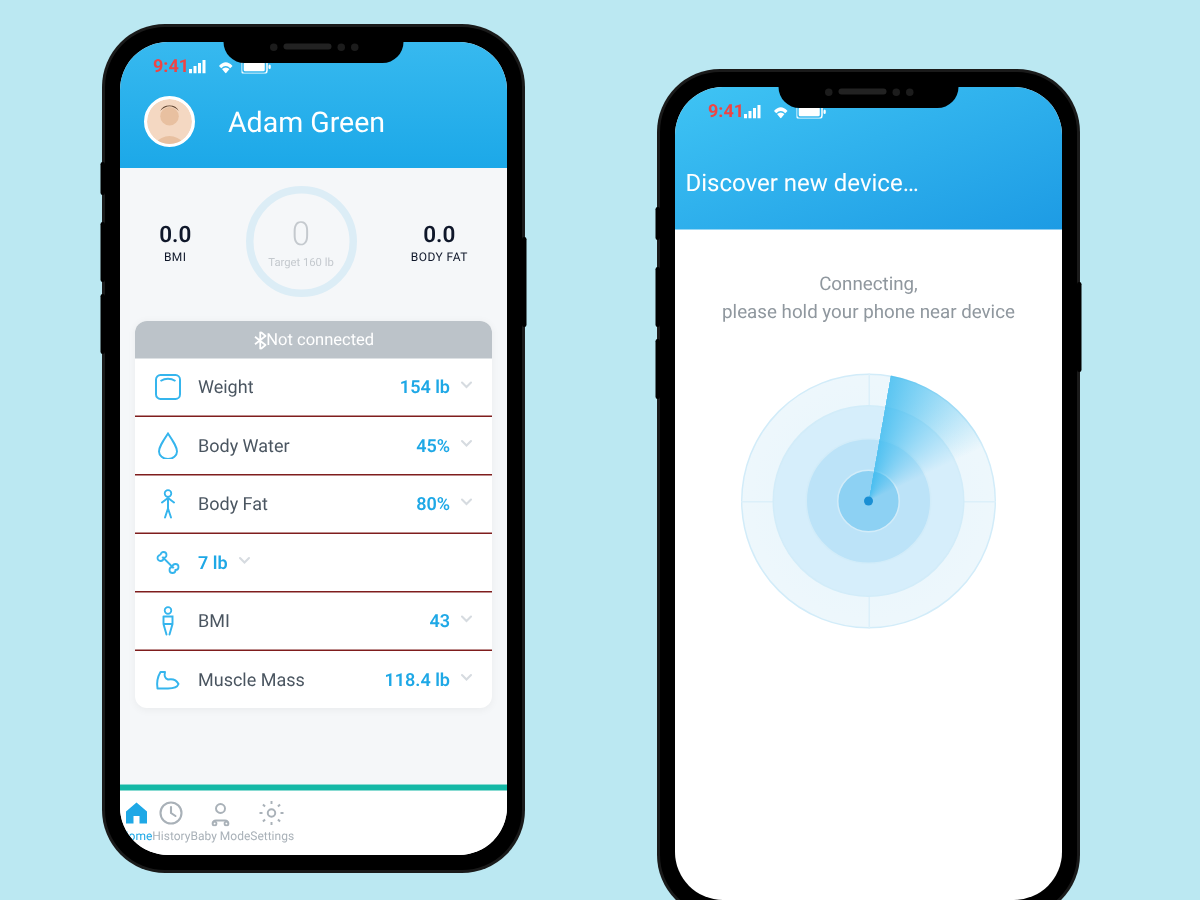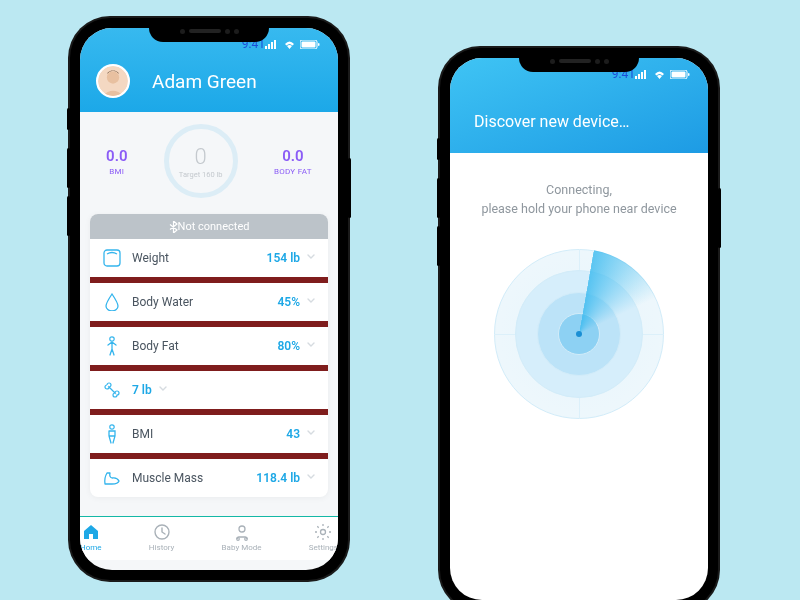--- a/index.html
+++ b/index.html
@@ -14,58 +14,58 @@
 .phone .notch .speaker{width:32px;height:4px;background:#222;border-radius:2px}
 .phone .notch .dot{width:5px;height:5px;background:#1c1c1c;border-radius:50%}
 .phone .side-btn{position:absolute;background:#000;border-radius:2px}
 .phone .sb-l1{left:-3px;top:90px;width:3px;height:22px}
 .phone .sb-l2{left:-3px;top:130px;width:3px;height:40px}
 .phone .sb-l3{left:-3px;top:178px;width:3px;height:40px}
 .phone .sb-r{right:-3px;top:140px;width:3px;height:60px}
 .screen{width:100%;height:100%;background:#f5f7f9;border-radius:32px;overflow:hidden;position:relative}
 
 
-.status-bar{position:absolute;top:0;left:0;right:0;height:32px;display:flex;justify-content:flex-end;align-items:center;padding:0 18px;color:#1d4ed8;font-size:12px;font-weight:400;z-index:4}
+.status-bar{position:absolute;top:0;left:0;right:0;height:32px;display:flex;justify-content:flex-start;align-items:center;padding:0 18px;color:#ef4444;font-size:12px;font-weight:700;z-index:4}
 .status-bar .time{margin-left:4px}
 .status-icons{display:flex;gap:4px;align-items:center}
 .status-icons svg{display:block}
 
 
 .header{background:linear-gradient(180deg,#37b9ef 0%,#1ca8e8 100%);padding:36px 16px 14px;color:#fff;display:flex;align-items:center;gap:22px}
 .avatar{width:34px;height:34px;border-radius:50%;background:#fff;border:2px solid #fff;overflow:hidden;display:flex;align-items:center;justify-content:center}
 .avatar svg{width:100%;height:100%}
 .username{font-size:19px;font-weight:400}
 
 
 .summary{display:flex;align-items:center;justify-content:space-around;padding:12px 8px 16px;background:#f5f7f9}
-.sum-item{text-align:center;color:#8b5cf6}
+.sum-item{text-align:center;color:#0f172a}
 .sum-item .val{font-size:15px;font-weight:600}
 .sum-item .lbl{font-size:8px;letter-spacing:.3px;margin-top:2px}
 .target-ring{width:74px;height:74px;border:5px solid #dcedf6;border-radius:50%;display:flex;flex-direction:column;align-items:center;justify-content:center;color:#c4c9ce}
 .target-ring .val{font-size:22px;font-weight:300}
 .target-ring .lbl{font-size:7.5px;margin-top:1px}
 
 
 .card{margin:0 10px;background:#fff;border-radius:8px;box-shadow:0 1px 6px rgba(0,0,0,.05);overflow:hidden}
 .card-hdr{background:#bcc3c9;color:#fff;font-size:11px;padding:6px;text-align:center;display:flex;align-items:flex-end;justify-content:center;gap:0}
-.row{display:flex;align-items:center;padding:9px 12px;border-bottom:6px solid #7f1d1d;font-size:12px}
+.row{display:flex;align-items:center;padding:9px 12px;border-bottom:1px solid #7f1d1d;font-size:12px}
 .row:last-child{border-bottom:none}
 .row .icon{width:20px;height:20px;margin-right:10px;color:#35b5ed;display:flex;align-items:center;justify-content:center}
 .row .name{flex:1;color:#4a5560}
 .row .value{color:#1ea8e6;font-weight:600;font-size:12px}
 .row .chev{margin-left:6px;color:#d6dbe0}
 
 
-.tabbar{position:absolute;bottom:10px;left:0;right:0;background:#fff;border-top:1px solid #14b8a6;display:flex;justify-content:space-between;padding:6px 0 8px}
+.tabbar{position:absolute;bottom:0;left:0;right:0;background:#fff;border-top:4px solid #14b8a6;display:flex;justify-content:flex-start;padding:6px 0 8px}
 .tab{display:flex;flex-direction:column;align-items:center;gap:2px;color:#a9b1b8;font-size:8px}
 .tab.active{color:#1ea8e6}
 .tab .ticon{width:18px;height:18px}
 
 
-.header-b{background:linear-gradient(160deg,#3fc4f4 0%,#1d9be4 100%);padding:54px 24px 22px;color:#fff}
+.header-b{background:linear-gradient(160deg,#3fc4f4 0%,#1d9be4 100%);padding:54px 7px 22px;color:#fff}
 .header-b .title{font-size:16px;font-weight:400}
 .connecting-msg{text-align:center;color:#8f979e;font-size:12.5px;line-height:1.5;margin-top:28px}
 .radar{position:relative;width:170px;height:170px;margin:30px auto 0}
 .radar .ring{position:absolute;border:1px solid #d2ecf9;border-radius:50%;left:50%;top:50%;transform:translate(-50%,-50%)}
 .radar .r1{width:170px;height:170px;background:radial-gradient(circle,#e7f5fc 0%,#f0f8fc 100%)}
 .radar .r2{width:128px;height:128px;background:#d6eefb}
 .radar .r3{width:84px;height:84px;background:#bce3f8}
 .radar .r4{width:42px;height:42px;background:#8dd1f3}
 .radar .dot{width:6px;height:6px;background:#1a8fd4;border-radius:50%;position:absolute;left:50%;top:50%;transform:translate(-50%,-50%)}
 .radar .cross-h,.radar .cross-v{position:absolute;background:#dcf0fa}

